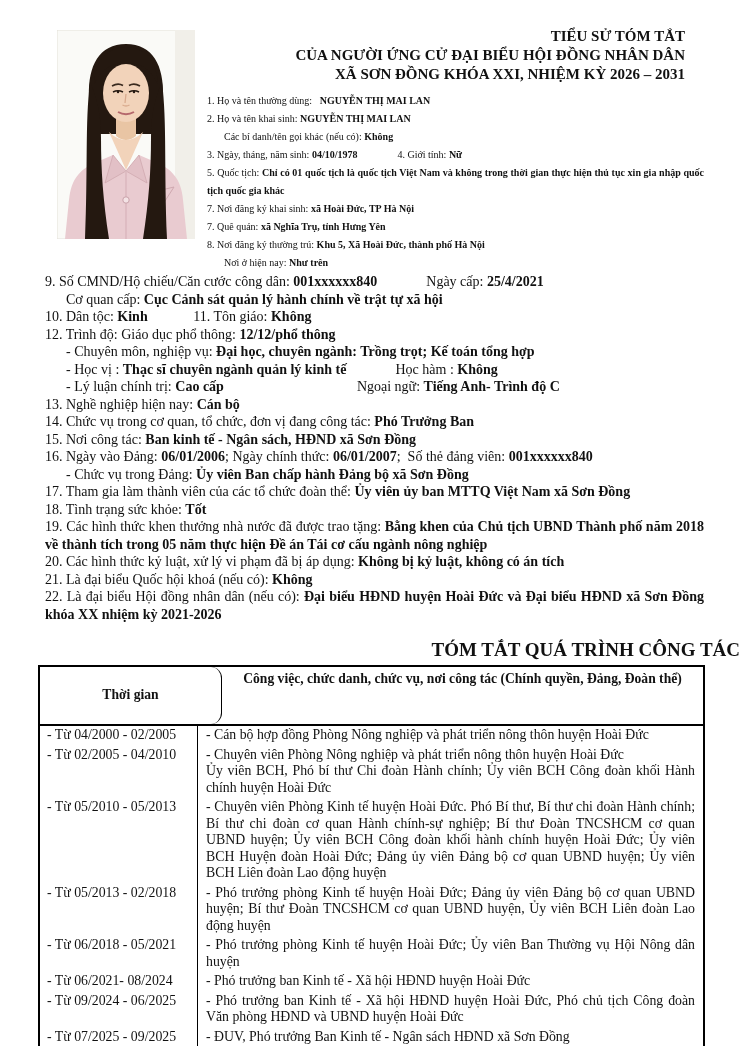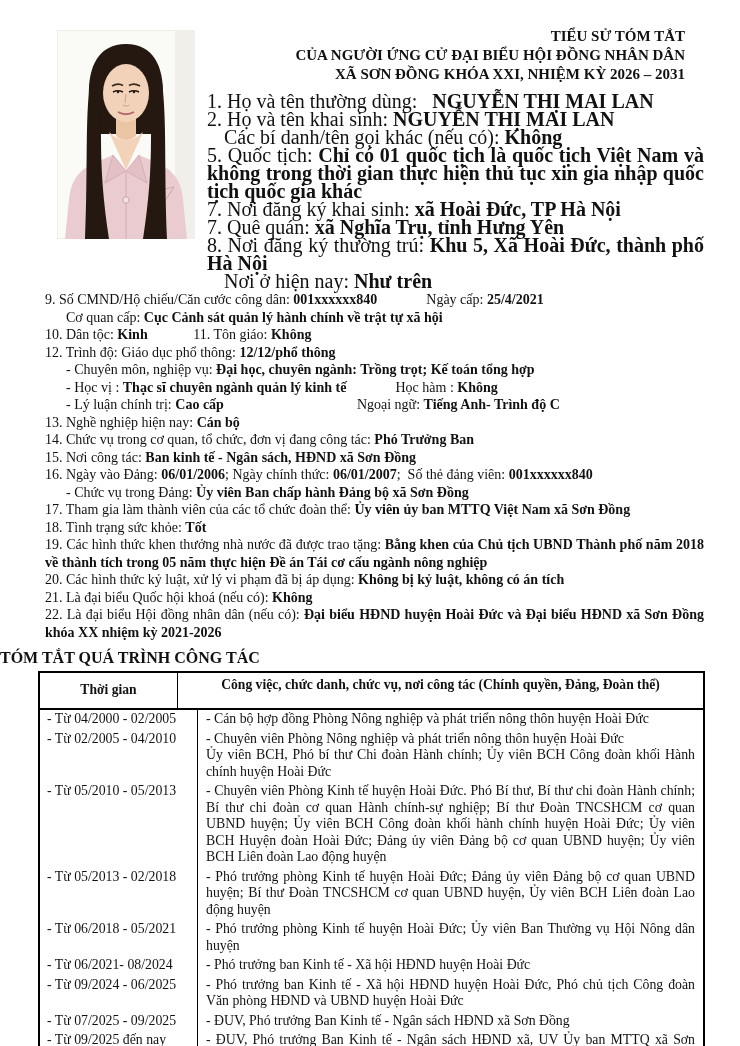--- a/index.html
+++ b/index.html
@@ -3,31 +3,31 @@
 <meta charset="utf-8">
 <style>
   html,body{margin:0;padding:0;background:#fff;}
   .page{position:relative;width:740px;height:1046px;background:#ffffff;overflow:hidden;
         font-family:"Liberation Serif", serif;color:#111;}
   .photo{position:absolute;left:57px;top:30px;width:138px;height:209px;}
   .photo svg{display:block;width:100%;height:100%;}
   .title-block{padding-top:27px;margin-left:195px;width:490px;text-align:center;
                font-weight:bold;font-size:15px;line-height:19px;}
   .title-block div{margin:0;text-align:right;}
-  .side-info{margin:8px 36px 0 207px;font-size:20px;line-height:18px;}
+  .side-info{margin:8px 36px 0 207px;font-size:10px;line-height:18px;}
   .full-info{margin:1px 36px 0 45px;font-size:14px;line-height:17.5px;}
   .line{margin:0;text-align:justify;}
   .side-info .sub{padding-left:17px;}
   .full-info .sub{padding-left:21px;}
   .b{font-weight:bold;}
-  .work-heading{text-align:left;font-weight:bold;font-size:16px;margin-top:8px;}
+  .work-heading{text-align:right;font-weight:bold;font-size:19px;margin-top:16px;}
   .wtable{margin:4px 35px 0 38px;border:2px solid #000;font-size:13.8px;line-height:16.5px;}
   .thead{display:flex;border-bottom:2px solid #000;font-weight:bold;font-size:13.6px;}
-  .th-period{width:138px;box-sizing:border-box;border-right:1.5px solid #000;
-             text-align:center;padding:9px 2px;}
+  .th-period{width:182px;box-sizing:border-box;border-right:1.5px solid #000;
+             text-align:center;padding:20px 2px;border-radius:11px;}
   .th-desc{flex:1;text-align:center;padding:4px 4px;}
   .trow{display:flex;}
   .td-period{width:158px;box-sizing:border-box;border-right:1.5px solid #000;
              padding:1.5px 2px 1.5px 7px;}
   .td-desc{flex:1;padding:1.5px 8px;}
   .td-desc p{margin:0;text-align:justify;}
 </style>
 </head>
 <body>
 
@@ -74,20 +74,21 @@
   <div class="title-block">
     <div>TIỂU SỬ TÓM TẮT</div>
     <div>CỦA NGƯỜI ỨNG CỬ ĐẠI BIỂU HỘI ĐỒNG NHÂN DÂN</div>
     <div>XÃ SƠN ĐỒNG KHÓA XXI, NHIỆM KỲ 2026 – 2031</div>
   </div>
 
   <div class="side-info" id="side-info">
       <p class="line"><span>1. Họ và tên thường dùng: &nbsp;&nbsp;</span><span class="b">NGUYỄN THỊ MAI LAN</span></p>
       <p class="line"><span>2. Họ và tên khai sinh: </span><span class="b">NGUYỄN THỊ MAI LAN</span></p>
       <p class="line sub"><span>Các bí danh/tên gọi khác (nếu có): </span><span class="b">Không</span></p>
+      <p class="line"><span>3. Ngày, tháng, năm sinh: </span><span class="b">04/10/1978</span><span>&nbsp;&nbsp;&nbsp;&nbsp;&nbsp;&nbsp;&nbsp;&nbsp;&nbsp;&nbsp;&nbsp;&nbsp;&nbsp;&nbsp;&nbsp;&nbsp;4. Giới tính: </span><span class="b">Nữ</span></p>
       <p class="line"><span>5. Quốc tịch: </span><span class="b">Chỉ có 01 quốc tịch là quốc tịch Việt Nam và không trong thời gian thực hiện thủ tục xin gia nhập quốc tịch quốc gia khác</span></p>
       <p class="line"><span>7. Nơi đăng ký khai sinh: </span><span class="b">xã Hoài Đức, TP Hà Nội</span></p>
       <p class="line"><span>7. Quê quán: </span><span class="b">xã Nghĩa Trụ, tỉnh Hưng Yên</span></p>
       <p class="line"><span>8. Nơi đăng ký thường trú: </span><span class="b">Khu 5, Xã Hoài Đức, thành phố Hà Nội</span></p>
       <p class="line sub"><span>Nơi ở hiện nay: </span><span class="b">Như trên</span></p>
     </div>
 
   <div class="full-info" id="full-info">
       <p class="line"><span>9. Số CMND/Hộ chiếu/Căn cước công dân: </span><span class="b">001xxxxxx840</span><span>&nbsp;&nbsp;&nbsp;&nbsp;&nbsp;&nbsp;&nbsp;&nbsp;&nbsp;&nbsp;&nbsp;&nbsp;&nbsp;&nbsp;Ngày cấp: </span><span class="b">25/4/2021</span></p>
       <p class="line sub"><span>Cơ quan cấp: </span><span class="b">Cục Cảnh sát quản lý hành chính về trật tự xã hội</span></p>

